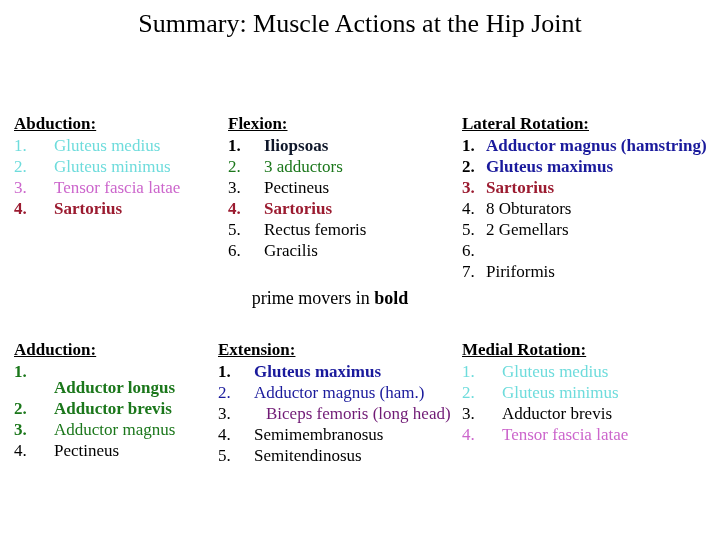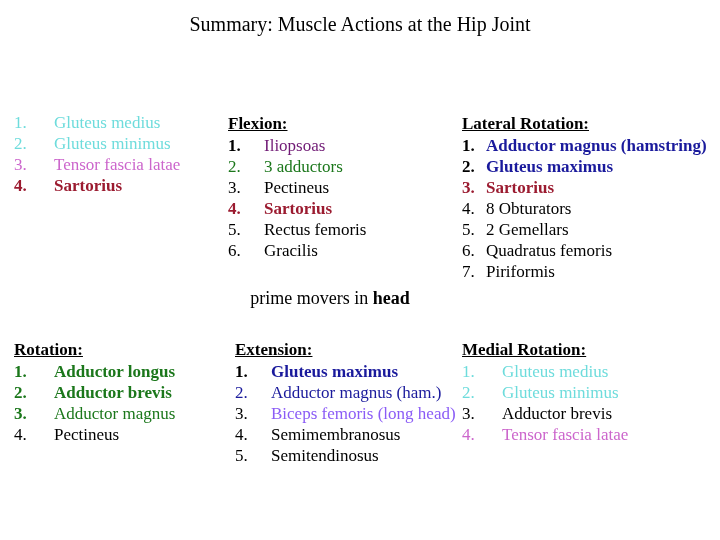--- a/index.html
+++ b/index.html
@@ -2,46 +2,47 @@
 <html><head>
 <meta charset="utf-8">
 <style>
   html,body{margin:0;padding:0;background:#fff;}
   .slide{
     position:relative;width:720px;height:540px;background:#ffffff;
     font-family:"Liberation Serif",serif;color:#000;overflow:hidden;
   }
   .title{
     position:absolute;top:8px;left:0;width:720px;text-align:center;
-    font-size:20px;line-height:32px;color:#000;
+    font-size:26px;line-height:32px;color:#000;
   }
   .section{position:absolute;font-size:17px;}
   .heading{font-weight:bold;text-decoration:underline;font-size:17px;line-height:23px;white-space:nowrap;}
   .item{display:flex;line-height:21px;white-space:nowrap;}
   .num{flex:0 0 40px;}
   .sec-mid .num{flex:0 0 36px;}
   .sec-narrow .num{flex:0 0 24px;}
   .pos-tl{left:14px;top:112px;}
   .pos-tm{left:228px;top:112px;}
   .pos-tr{left:462px;top:112px;}
   .pos-bl{left:14px;top:338px;}
-  .pos-bm{left:235px;top:338px;}
+  .pos-bm{left:218px;top:338px;}
   .pos-br{left:462px;top:338px;}
   .note{
     position:absolute;top:287px;left:0;width:660px;text-align:center;
     font-size:18px;line-height:22px;color:#000;
   }
 </style>
 </head>
 <body>
 
 <div class="slide">
   <div class="title">Summary: Muscle Actions at the Hip Joint</div>
 
   <div class="section pos-tl">
+      <div class="heading">Abduction:</div>
       <div class="item">
         <span class="num" style="color: rgb(110, 220, 220);">1.</span>
         <span class="txt" style="color: rgb(110, 220, 220);">Gluteus medius</span>
       </div>
       <div class="item">
         <span class="num" style="color: rgb(110, 220, 220);">2.</span>
         <span class="txt" style="color: rgb(110, 220, 220);">Gluteus minimus</span>
       </div>
       <div class="item">
         <span class="num" style="color: rgb(204, 102, 204);">3.</span>
@@ -49,21 +50,21 @@
       </div>
       <div class="item">
         <span class="num" style="color: rgb(155, 27, 48); font-weight: bold;">4.</span>
         <span class="txt" style="color: rgb(155, 27, 48); font-weight: bold;">Sartorius</span>
       </div>
     </div>
   <div class="section pos-tm sec-mid">
       <div class="heading">Flexion:</div>
       <div class="item">
         <span class="num" style="color: rgb(0, 0, 0); font-weight: bold;">1.</span>
-        <span class="txt" style="color: #701a75; font-weight: normal;">Iliopsoas</span>
+        <span class="txt" style="color: #0f172a; font-weight: bold;">Iliopsoas</span>
       </div>
       <div class="item">
         <span class="num" style="color: rgb(27, 119, 27);">2.</span>
         <span class="txt" style="color: rgb(27, 119, 27);">3 adductors</span>
       </div>
       <div class="item">
         <span class="num" style="color: rgb(0, 0, 0);">3.</span>
         <span class="txt" style="color: rgb(0, 0, 0);">Pectineus</span>
       </div>
       <div class="item">
@@ -96,35 +97,34 @@
       <div class="item">
         <span class="num" style="color: rgb(0, 0, 0);">4.</span>
         <span class="txt" style="color: rgb(0, 0, 0);">8 Obturators</span>
       </div>
       <div class="item">
         <span class="num" style="color: rgb(0, 0, 0);">5.</span>
         <span class="txt" style="color: rgb(0, 0, 0);">2 Gemellars</span>
       </div>
       <div class="item">
         <span class="num" style="color: rgb(0, 0, 0);">6.</span>
-        <span class="txt" style="color: rgb(0, 0, 0);">Quadratus femoris</span>
       </div>
       <div class="item">
         <span class="num" style="color: rgb(0, 0, 0);">7.</span>
         <span class="txt" style="color: rgb(0, 0, 0);">Piriformis</span>
       </div>
     </div>
 
-  <div class="note"><span>prime movers in </span><b>head</b></div>
+  <div class="note"><span>prime movers in </span><b>bold</b></div>
 
   <div class="section pos-bl">
-      <div class="heading">Rotation:</div>
+      <div class="heading">Adduction:</div>
       <div class="item">
         <span class="num" style="color: rgb(27, 119, 27); font-weight: bold;">1.</span>
-        <span class="txt" style="color: rgb(27, 119, 27); font-weight: bold;">Adductor longus</span>
+        <span class="txt" style="color: rgb(27, 119, 27); font-weight: bold; margin-top: 16px;">Adductor longus</span>
       </div>
       <div class="item">
         <span class="num" style="color: rgb(27, 119, 27); font-weight: bold;">2.</span>
         <span class="txt" style="color: rgb(27, 119, 27); font-weight: bold;">Adductor brevis</span>
       </div>
       <div class="item">
         <span class="num" style="color: rgb(27, 119, 27); font-weight: bold;">3.</span>
         <span class="txt" style="color: rgb(27, 119, 27); font-weight: normal;">Adductor magnus</span>
       </div>
       <div class="item">
@@ -137,21 +137,21 @@
       <div class="item">
         <span class="num" style="color: rgb(0, 0, 0); font-weight: bold;">1.</span>
         <span class="txt" style="color: rgb(26, 26, 156); font-weight: bold;">Gluteus maximus</span>
       </div>
       <div class="item">
         <span class="num" style="color: rgb(26, 26, 156);">2.</span>
         <span class="txt" style="color: rgb(26, 26, 156);">Adductor magnus (ham.)</span>
       </div>
       <div class="item">
         <span class="num" style="color: rgb(0, 0, 0);">3.</span>
-        <span class="txt" style="color: #8b5cf6;">Biceps femoris (long head)</span>
+        <span class="txt" style="color: #701a75; margin-left: 12px;">Biceps femoris (long head)</span>
       </div>
       <div class="item">
         <span class="num" style="color: rgb(0, 0, 0);">4.</span>
         <span class="txt" style="color: rgb(0, 0, 0);">Semimembranosus</span>
       </div>
       <div class="item">
         <span class="num" style="color: rgb(0, 0, 0);">5.</span>
         <span class="txt" style="color: rgb(0, 0, 0); text-align: right;">Semitendinosus</span>
       </div>
     </div>

